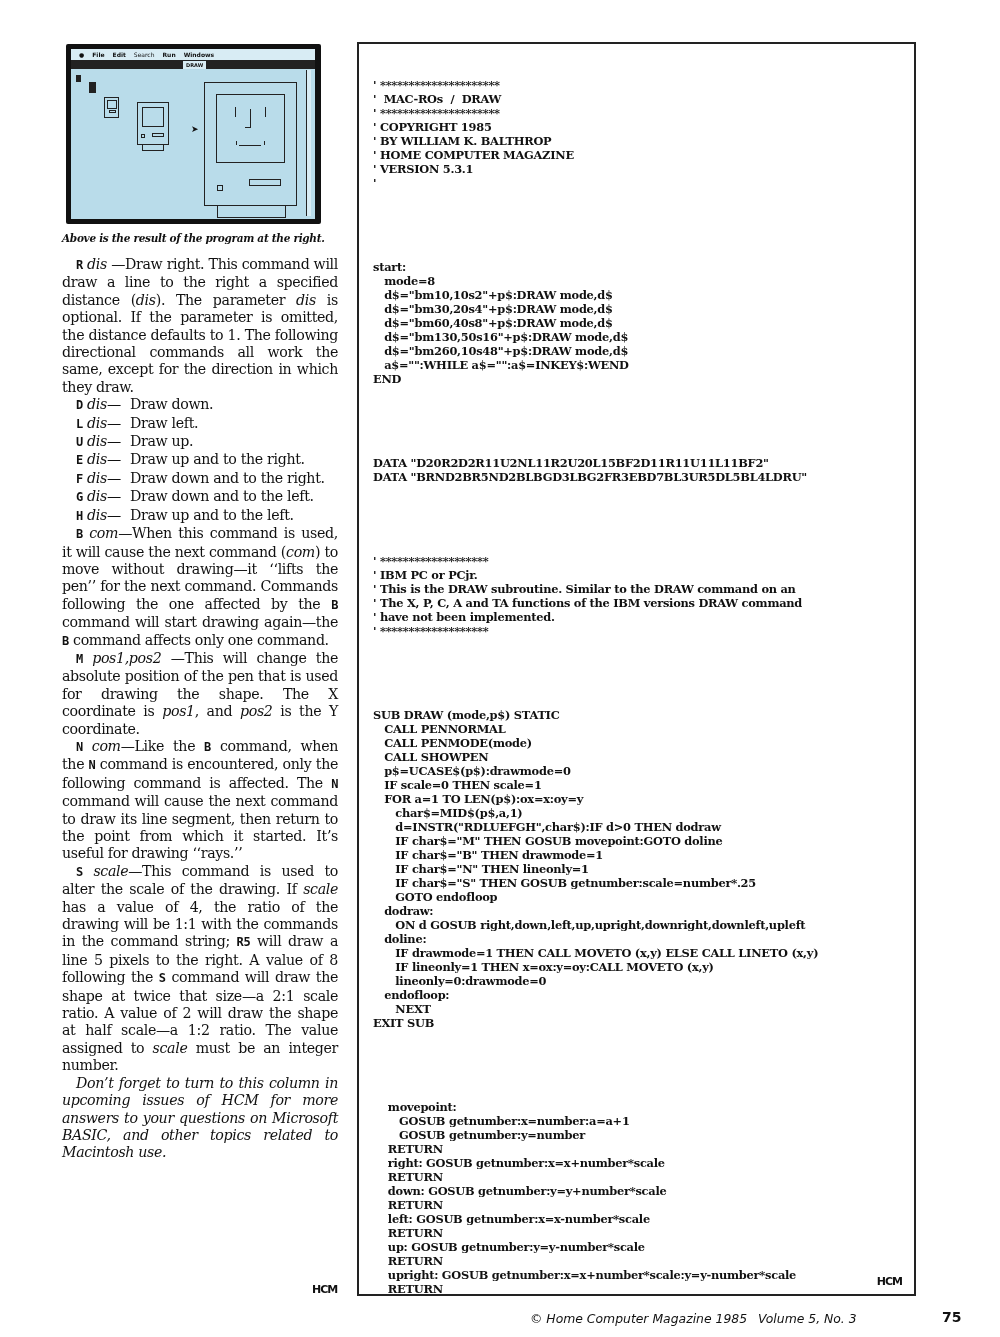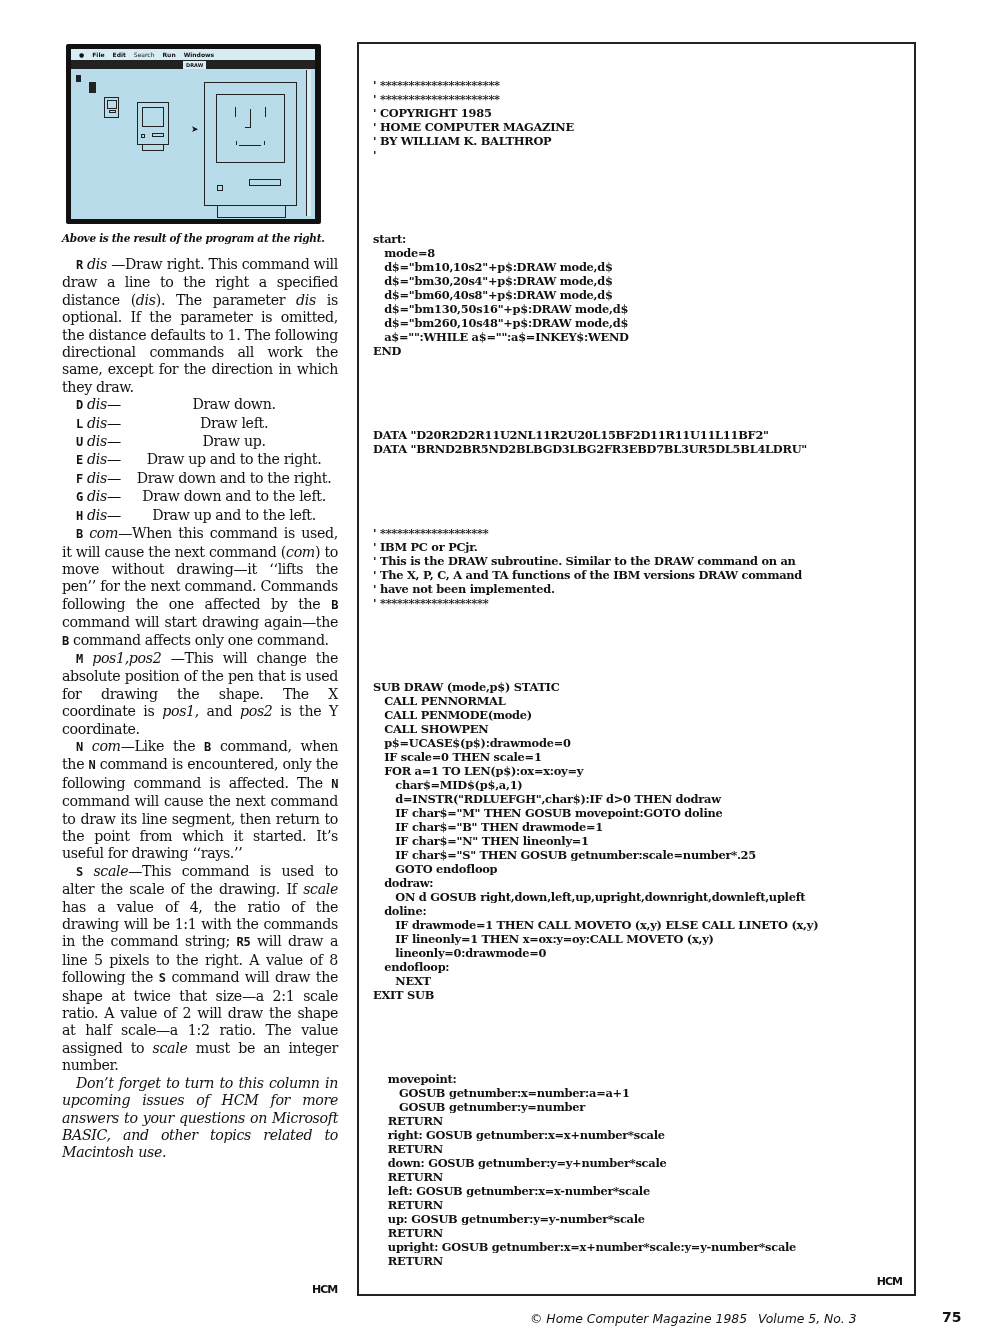--- a/index.html
+++ b/index.html
@@ -25,21 +25,21 @@
 
   #caption { font-family:"DejaVu Serif", serif; font-style:italic; font-weight:bold; font-size:10.5px; margin-top:8px; letter-spacing:-0.3px; }
 
   #body-text { margin-top:12px; font-family:"DejaVu Serif", serif; font-size:14.2px; line-height:17.4px; text-align:justify; letter-spacing:-0.35px; }
   #body-text p { margin:0; text-indent:14px; }
   .cmd { font-family:"DejaVu Sans Mono", monospace; font-weight:bold; font-size:12px; }
   .ital { font-style:italic; }
   .dir-list { margin:0; padding:0; list-style:none; }
   .dir-list li { display:flex; }
   .dir-list .k { width:68px; flex:none; padding-left:14px; box-sizing:border-box; white-space:nowrap; }
-  .dir-list .v { flex:1; text-align:center; }
+  .dir-list .v { flex:1; text-align:left; }
   #closing { margin-top:18px; font-style:italic; }
   .hcm-logo { font-family:"DejaVu Sans", sans-serif; font-weight:bold; font-size:11px; letter-spacing:-1px; }
   #hcm-left { position:absolute; left:312px; top:1283px; }
 
   
   #code-box { position:absolute; left:357px; top:42px; width:559px; height:1254px; border:2px solid #222; box-sizing:border-box; }
   #code { position:absolute; left:14px; top:6px; right:10px; font-family:"DejaVu Serif","Liberation Serif", serif; font-weight:bold; font-size:11.4px; line-height:14px; letter-spacing:-0.25px; white-space:pre; color:#111; }
   .gap { height:14px; }
   #hcm-right { position:absolute; right:12px; bottom:6px; }
 
@@ -140,21 +140,21 @@
 
     <p><span class="cmd">S</span> <span class="ital">scale</span><span>—This command is used to alter the scale of the drawing. If </span><span class="ital">scale</span><span> has a value of 4, the ratio of the drawing will be 1:1 with the commands in the command string; </span><span class="cmd">R5</span><span> will draw a line 5 pixels to the right. A value of 8 following the </span><span class="cmd">S</span><span> command will draw the shape at twice that size—a 2:1 scale ratio. A value of 2 will draw the shape at half scale—a 1:2 ratio. The value assigned to </span><span class="ital">scale</span><span> must be an integer number.</span></p>
 
     <p id="closing">Don’t forget to turn to this column in upcoming issues of HCM for more answers to your questions on Microsoft BASIC, and other topics related to Macintosh use.</p>
   </div>
 </div>
 <div id="hcm-left" class="hcm-logo">HCM</div>
 
 <div id="code-box">
   <div id="code">
-    <div id="sec-header"><div>' *********************</div><div>' *********************</div><div>' COPYRIGHT 1985</div><div>' HOME COMPUTER MAGAZINE</div><div>' BY WILLIAM K. BALTHROP</div><div>'</div></div>
+    <div id="sec-header"><div>' *********************</div><div>'  MAC-ROs  /  DRAW</div><div>' *********************</div><div>' COPYRIGHT 1985</div><div>' BY WILLIAM K. BALTHROP</div><div>' HOME COMPUTER MAGAZINE</div><div>' VERSION 5.3.1</div><div>'</div></div>
     <div class="gap"></div>
     <div id="sec-main"><div>start:</div><div>   mode=8</div><div>   d$="bm10,10s2"+p$:DRAW mode,d$</div><div>   d$="bm30,20s4"+p$:DRAW mode,d$</div><div>   d$="bm60,40s8"+p$:DRAW mode,d$</div><div>   d$="bm130,50s16"+p$:DRAW mode,d$</div><div>   d$="bm260,10s48"+p$:DRAW mode,d$</div><div>   a$="":WHILE a$="":a$=INKEY$:WEND</div><div>END</div></div>
     <div class="gap"></div>
     <div id="sec-data"><div>DATA "D20R2D2R11U2NL11R2U20L15BF2D11R11U11L11BF2"</div><div>DATA "BRND2BR5ND2BLBGD3LBG2FR3EBD7BL3UR5DL5BL4LDRU"</div></div>
     <div class="gap"></div>
     <div id="sec-comment"><div>' *******************</div><div>' IBM PC or PCjr.</div><div>' This is the DRAW subroutine. Similar to the DRAW command on an</div><div>' The X, P, C, A and TA functions of the IBM versions DRAW command</div><div>' have not been implemented.</div><div>' *******************</div></div>
     <div class="gap"></div>
     <div id="sec-sub"><div>SUB DRAW (mode,p$) STATIC</div><div>   CALL PENNORMAL</div><div>   CALL PENMODE(mode)</div><div>   CALL SHOWPEN</div><div>   p$=UCASE$(p$):drawmode=0</div><div>   IF scale=0 THEN scale=1</div><div>   FOR a=1 TO LEN(p$):ox=x:oy=y</div><div>      char$=MID$(p$,a,1)</div><div>      d=INSTR("RDLUEFGH",char$):IF d&gt;0 THEN dodraw</div><div>      IF char$="M" THEN GOSUB movepoint:GOTO doline</div><div>      IF char$="B" THEN drawmode=1</div><div>      IF char$="N" THEN lineonly=1</div><div>      IF char$="S" THEN GOSUB getnumber:scale=number*.25</div><div>      GOTO endofloop</div><div>   dodraw:</div><div>      ON d GOSUB right,down,left,up,upright,downright,downleft,upleft</div><div>   doline:</div><div>      IF drawmode=1 THEN CALL MOVETO (x,y) ELSE CALL LINETO (x,y)</div><div>      IF lineonly=1 THEN x=ox:y=oy:CALL MOVETO (x,y)</div><div>      lineonly=0:drawmode=0</div><div>   endofloop:</div><div>      NEXT</div><div>EXIT SUB</div></div>
     <div class="gap"></div>
     <div id="sec-subs"><div>    movepoint:</div><div>       GOSUB getnumber:x=number:a=a+1</div><div>       GOSUB getnumber:y=number</div><div>    RETURN</div><div>    right: GOSUB getnumber:x=x+number*scale</div><div>    RETURN</div><div>    down: GOSUB getnumber:y=y+number*scale</div><div>    RETURN</div><div>    left: GOSUB getnumber:x=x-number*scale</div><div>    RETURN</div><div>    up: GOSUB getnumber:y=y-number*scale</div><div>    RETURN</div><div>    upright: GOSUB getnumber:x=x+number*scale:y=y-number*scale</div><div>    RETURN</div></div>

